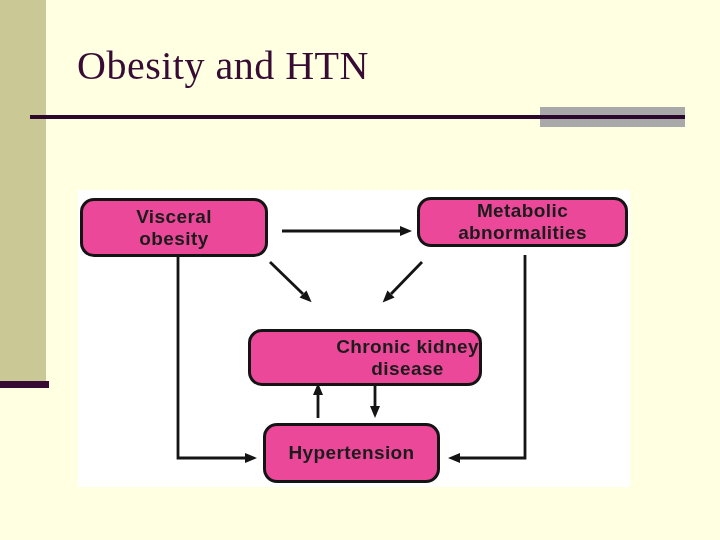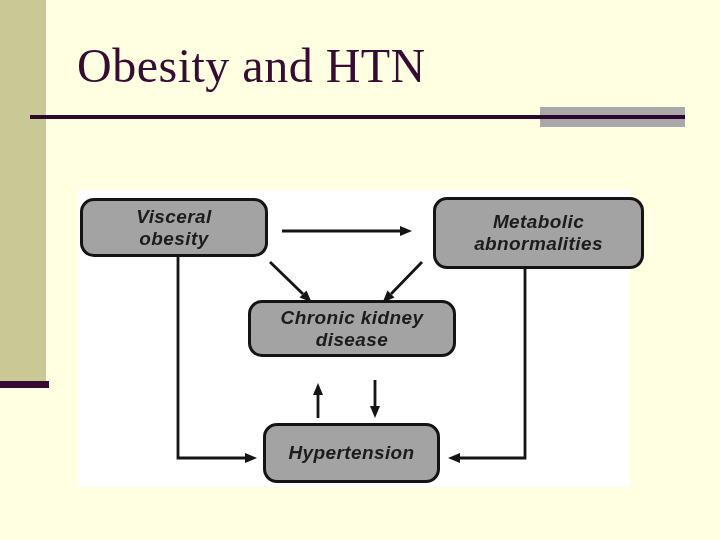--- a/index.html
+++ b/index.html
@@ -27,21 +27,21 @@
     width: 49px; height: 7px;
     background: #370B33;
   }
 
   
   .title {
     position: absolute;
     left: 77px; top: 40px;
     width: 600px;
     font-family: "Liberation Serif", serif;
-    font-size: 48px;
+    font-size: 40px;
     font-weight: normal;
     color: #370B33;
     letter-spacing: 0.5px;
     line-height: 52px;
     white-space: nowrap;
   }
 
   
   .rule-gray {
     position: absolute;
@@ -67,41 +67,40 @@
   }
   .diagram svg {
     position: absolute;
     left: 0; top: 0;
     z-index: 1;
   }
 
   .node {
     position: absolute;
     z-index: 2;
-    background: #a3a3a3;
+    background: #ec4899;
     border: 3px solid #141414;
     border-radius: 14px;
     display: flex;
     align-items: center;
     justify-content: center;
     text-align: center;
-    font-style: italic;
   }
   .node .label {
     font-size: 19px;
     font-weight: bold;
     color: #1C1C1C;
     letter-spacing: 0.4px;
     line-height: 1.15;
     white-space: pre-line;
   }
 
   .node-visceral   { left: 2px;   top: 8px;   width: 188px; height: 59px; }
-  .node-metabolic  { left: 339px; top: 7px;   width: 211px; height: 72px; margin-left: 16px; }
-  .node-ckd        { left: 170px; top: 110px; width: 208px; height: 57px; }
+  .node-metabolic  { left: 339px; top: 7px;   width: 211px; height: 50px; }
+  .node-ckd        { left: 170px; top: 139px; width: 234px; height: 57px; justify-content: flex-end; }
   .node-hyp        { left: 185px; top: 233px; width: 177px; height: 60px; text-align: right; }
 
   .edge { stroke: #141414; stroke-width: 2.8; fill: none; }
 </style>
 </head>
 <body>
 
 <div class="slide">
 
   <div class="bar-olive"></div>

